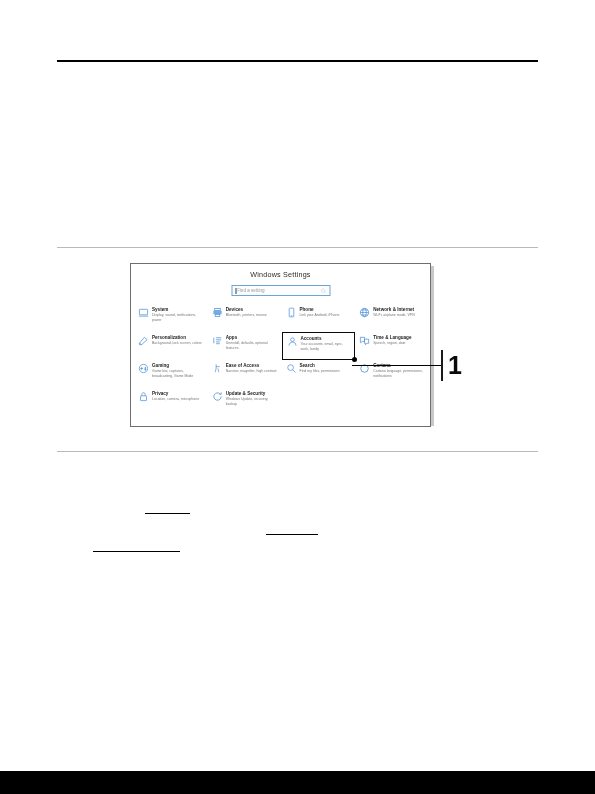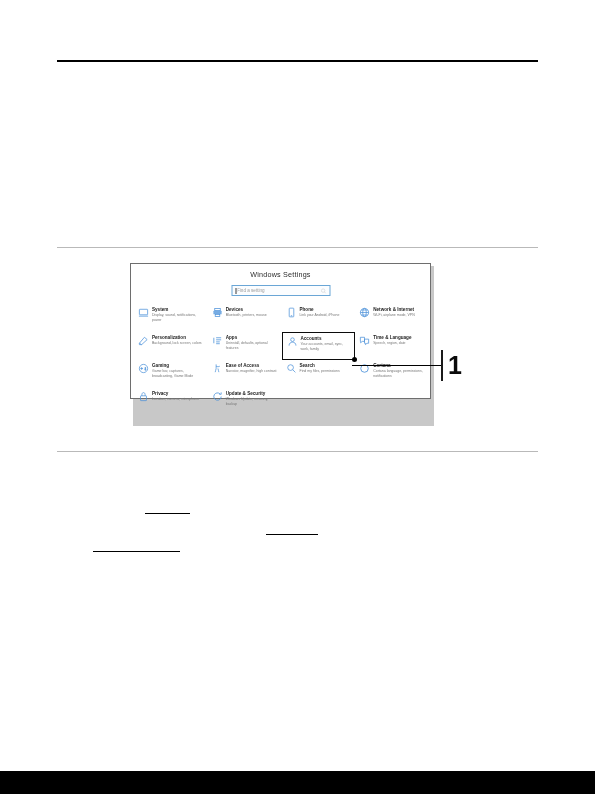--- a/index.html
+++ b/index.html
@@ -74,21 +74,21 @@
     top: 266px;
     width: 301px;
     height: 160px;
     background: #c8c8c8;
   }
   .settings-window {
     position: absolute;
     left: 130px;
     top: 263px;
     width: 301px;
-    height: 136px;
+    height: 164px;
     background: #ffffff;
     border: 1px solid #6e6e6e;
     box-sizing: border-box;
   }
 
   .settings-title {
     position: absolute;
     left: 0;
     top: 6px;
     width: 100%;

